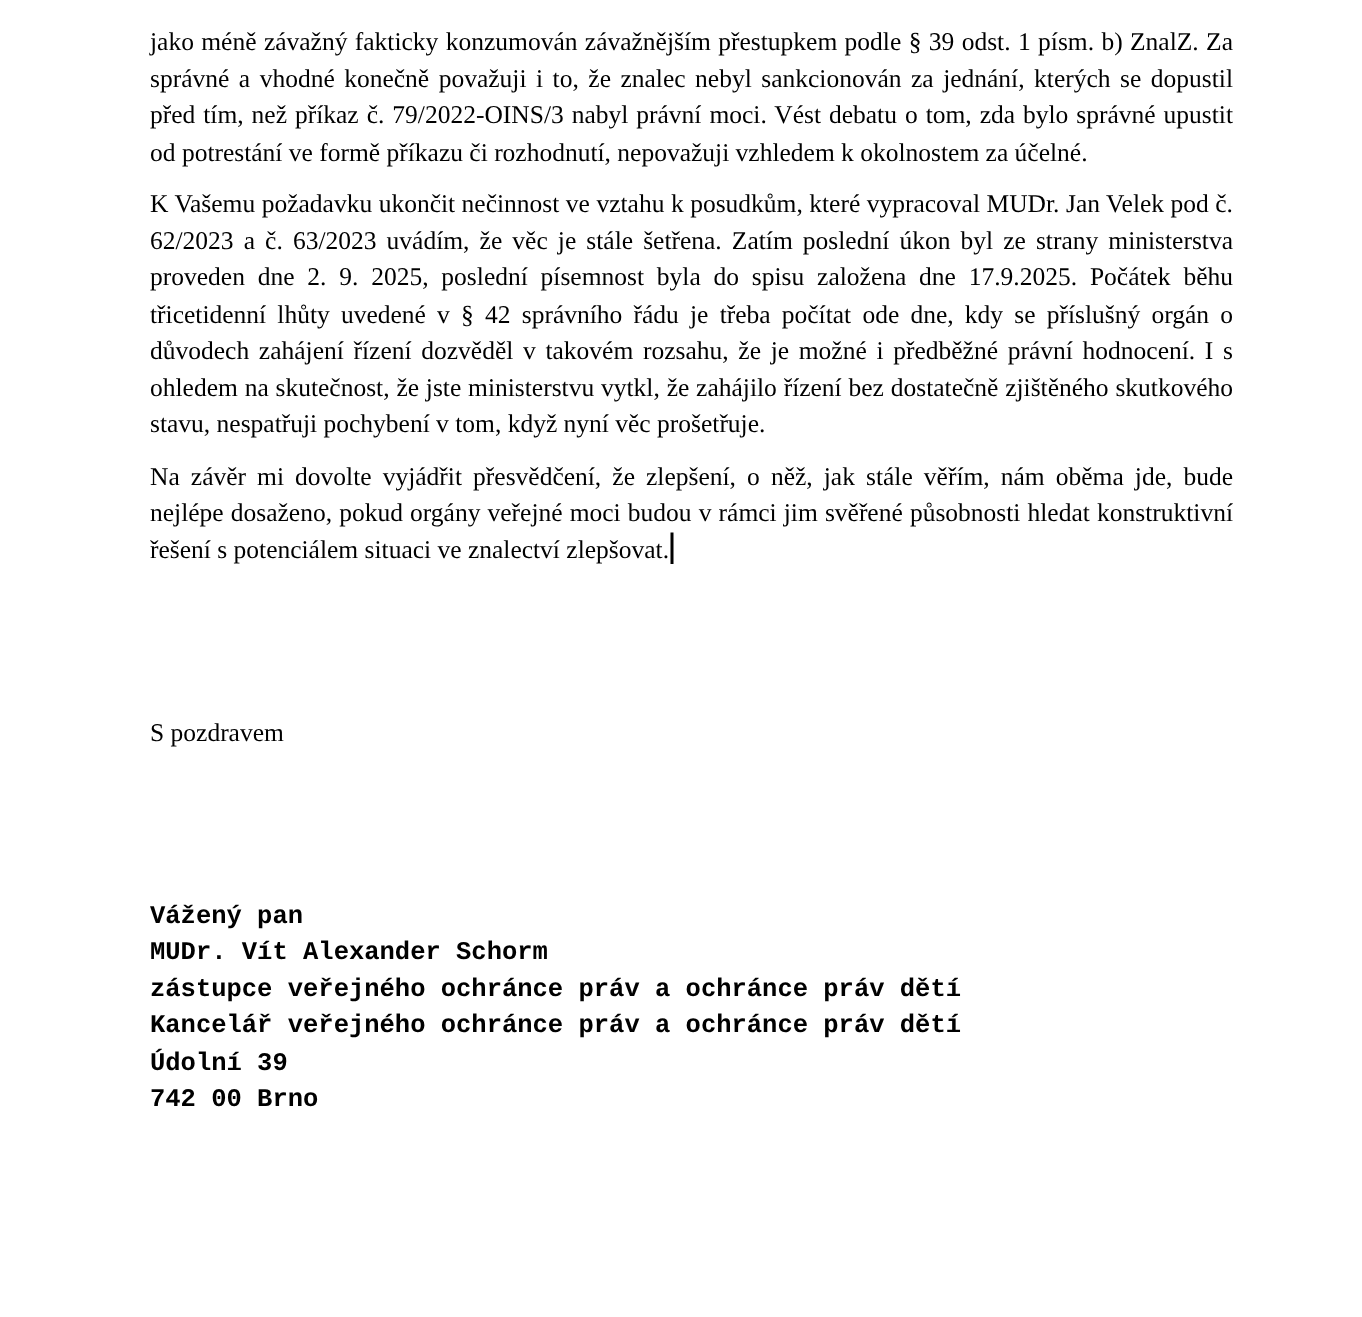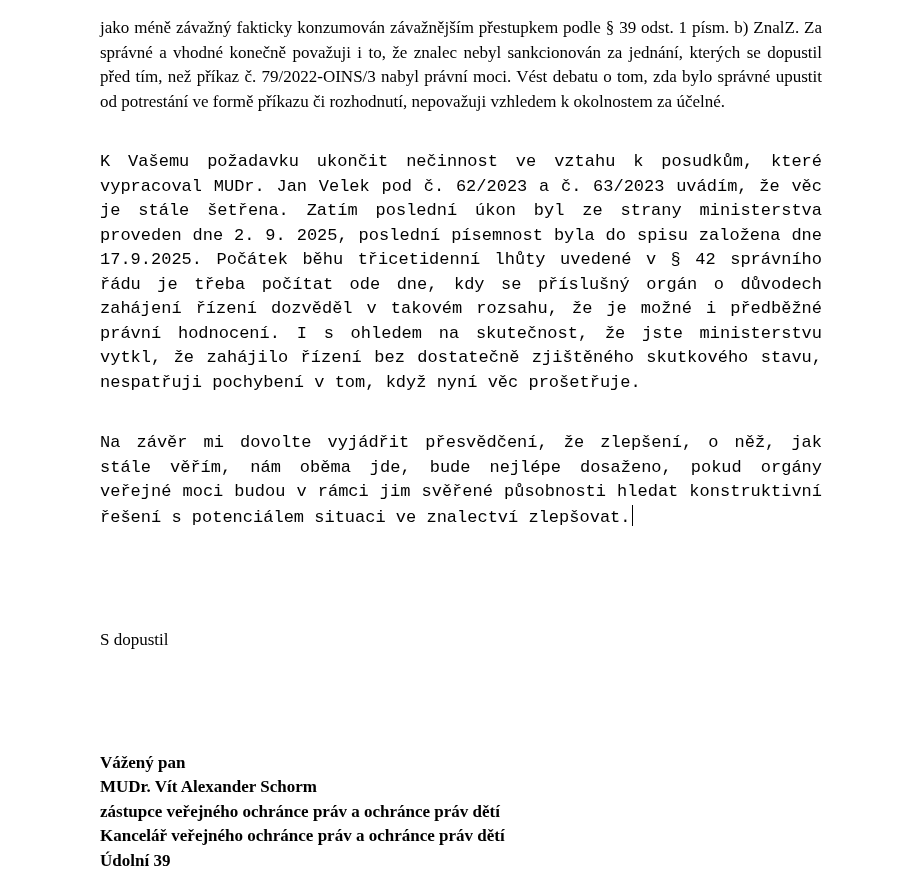--- a/index.html
+++ b/index.html
@@ -22,34 +22,34 @@
     line-height: 24.5px;
     color: #000000;
     background: #ffffff;
   }
   .para {
     margin: 0;
     text-align: justify;
     text-justify: inter-word;
   }
   .para + .para {
-    margin-top: 36px;
-    font-family: Liberation Mono, monospace;
+    margin-top: 10px;
   }
   .closing {
     margin: 98px 0 0 0;
     text-align: left;
   }
   .recipient {
     margin-top: 98px;
   }
   .recipient p {
     margin: 0;
     font-weight: bold;
     text-align: left;
+    font-family: Liberation Mono, monospace;
   }
   .caret {
     display: inline-block;
     width: 1.5px;
     height: 21px;
     background: #000000;
     margin-left: 1px;
     vertical-align: -4px;
   }
 </style>
@@ -57,21 +57,21 @@
 <body>
 
 <div class="page">
 
   <p class="para">jako méně závažný fakticky konzumován závažnějším přestupkem podle § 39 odst. 1 písm. b) ZnalZ. Za správné a vhodné konečně považuji i to, že znalec nebyl sankcionován za jednání, kterých se dopustil před tím, než příkaz č. 79/2022-OINS/3 nabyl právní moci. Vést debatu o tom, zda bylo správné upustit od potrestání ve formě příkazu či rozhodnutí, nepovažuji vzhledem k okolnostem za účelné.</p>
 
   <p class="para">K Vašemu požadavku ukončit nečinnost ve vztahu k posudkům, které vypracoval MUDr. Jan Velek pod č. 62/2023 a č. 63/2023 uvádím, že věc je stále šetřena. Zatím poslední úkon byl ze strany ministerstva proveden dne 2. 9. 2025, poslední písemnost byla do spisu založena dne 17.9.2025. Počátek běhu třicetidenní lhůty uvedené v § 42 správního řádu je třeba počítat ode dne, kdy se příslušný orgán o důvodech zahájení řízení dozvěděl v takovém rozsahu, že je možné i předběžné právní hodnocení. I s ohledem na skutečnost, že jste ministerstvu vytkl, že zahájilo řízení bez dostatečně zjištěného skutkového stavu, nespatřuji pochybení v tom, když nyní věc prošetřuje.</p>
 
   <p class="para"><span>Na závěr mi dovolte vyjádřit přesvědčení, že zlepšení, o něž, jak stále věřím, nám oběma jde, bude nejlépe dosaženo, pokud orgány veřejné moci budou v rámci jim svěřené působnosti hledat konstruktivní řešení s potenciálem situaci ve znalectví zlepšovat.</span><span class="caret"></span></p>
 
-  <p class="closing">S dopustil</p>
+  <p class="closing">S pozdravem</p>
 
   <div class="recipient">
     <p>Vážený pan</p>
     <p>MUDr. Vít Alexander Schorm</p>
     <p>zástupce veřejného ochránce práv a ochránce práv dětí</p>
     <p>Kancelář veřejného ochránce práv a ochránce práv dětí</p>
     <p>Údolní 39</p>
     <p>742 00 Brno</p>
   </div>
 

